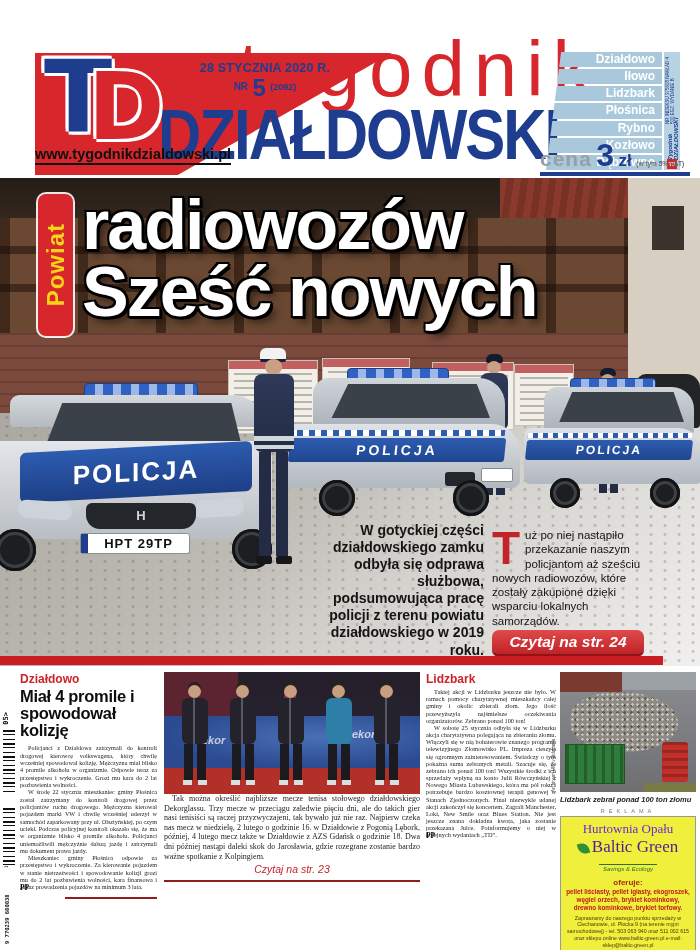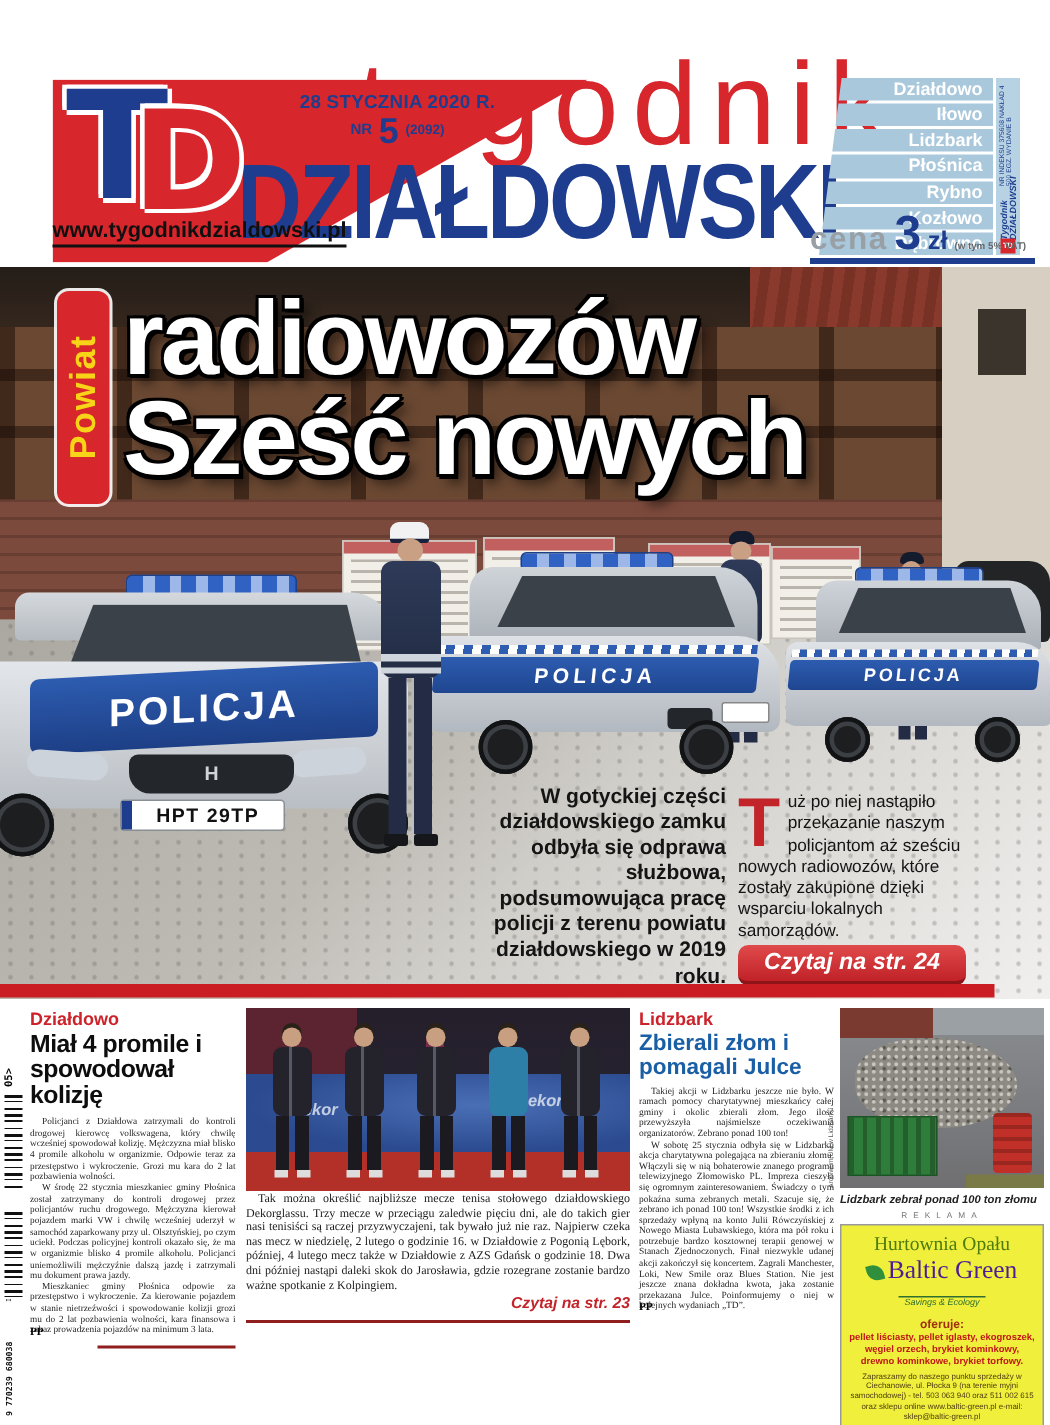--- a/index.html
+++ b/index.html
@@ -125,21 +125,21 @@
   .player .phead{position:absolute;left:10px;top:0;width:13px;height:13px;border-radius:50%;background:#c8a081;
       box-shadow:0 -3px 0 0 #2a2118;}
   .player .ptorso{position:absolute;left:4px;top:13px;width:26px;height:46px;border-radius:6px;background:#24222a;
       background-image:linear-gradient(90deg,rgba(0,0,0,0) 11px,#555b66 11px 13px,rgba(0,0,0,0) 13px);}
   .player .plegs{position:absolute;left:6px;top:59px;width:22px;height:36px;
       background:linear-gradient(90deg,#1b1a20 0 9px,rgba(0,0,0,0) 9px 13px,#1b1a20 13px);}
   .player .pshoes{position:absolute;left:5px;top:95px;width:24px;height:5px;
       background:linear-gradient(90deg,#ddd 0 9px,rgba(0,0,0,0) 9px 15px,#ddd 15px);}
   #colB h2{margin:6px 0 3px 0;font-size:25px;letter-spacing:-1px;color:#3da04a;}
   #colB .serifbody{font-size:8px;line-height:1.2;}
-  #read23{text-align:right;color:#c3242a;font-weight:bold;font-style:italic;font-size:10.5px;margin-top:2px;}
+  #read23{text-align:center;color:#c3242a;font-weight:normal;font-style:italic;font-size:10.5px;margin-top:2px;}
 
   #colC{position:absolute;left:426px;top:6px;width:130px;}
   #colC h2{margin:0 0 4px 0;font-size:15px;line-height:1.06;color:#1a5fa5;}
   #colC .serifbody{font-size:6.3px;line-height:1.14;}
 
   #colD{position:absolute;left:560px;top:6px;width:136px;}
   #scrap-credit{position:absolute;left:-9px;top:2px;height:118px;font-size:4.5px;color:#555;}
   #scrap-photo{position:relative;width:136px;height:120px;background:linear-gradient(#8a8d90,#6f6f72);overflow:hidden;}
   .sp-roof{position:absolute;left:0;top:0;width:62px;height:20px;background:#7a3a30;}
   .sp-bldg{position:absolute;left:62px;top:0;width:74px;height:18px;background:#9aa0a4;}
@@ -148,21 +148,21 @@
       background-image:radial-gradient(#c9c6bf 1px,rgba(0,0,0,0) 1.5px),radial-gradient(#5a574f 1px,rgba(0,0,0,0) 1.5px);
       background-size:5px 5px,7px 7px;background-position:0 0,2px 3px;}
   .sp-green-truck{position:absolute;left:5px;bottom:8px;width:58px;height:38px;background:#2f7d3a;border:1px solid #1d5426;
       background-image:repeating-linear-gradient(90deg,rgba(0,0,0,.25) 0 3px,rgba(0,0,0,0) 3px 9px);}
   .sp-red-truck{position:absolute;right:8px;bottom:10px;width:26px;height:40px;background:#c03028;border-radius:3px;
       background-image:repeating-linear-gradient(180deg,rgba(0,0,0,.2) 0 3px,rgba(0,0,0,0) 3px 8px);}
   .sp-grass{position:absolute;right:0;bottom:0;width:52px;height:9px;background:#7a7a46;}
   #scrap-caption{font-size:7.5px;font-weight:bold;font-style:italic;color:#222;margin-top:3px;}
   #reklama{margin-top:4px;text-align:center;font-size:5.5px;letter-spacing:4px;color:#777;}
   #ad{margin-top:2px;width:134px;background:#f0ef3c;border:1px solid #999;text-align:center;overflow:hidden;}
-  #ad .t1{font-family:"Liberation Serif",serif;font-size:13px;color:#4d7c0f;margin-top:4px;}
+  #ad .t1{font-family:"Liberation Serif",serif;font-size:13px;color:#6d28d9;margin-top:4px;}
   #ad .t2{font-family:"Liberation Serif",serif;font-size:17px;color:#4c1d95;}
   .leaf-icon{display:inline-block;width:11px;height:11px;background:#2f8f3a;border-radius:0 70% 0 70%;
       transform:rotate(-15deg);vertical-align:-2px;margin-right:3px;}
   #ad .tag{font-size:6px;font-style:italic;color:#2e6e2e;border-top:1px solid #2e6e2e;display:inline-block;padding:1px 4px 0 4px;}
   #ad .ofl{font-size:8px;font-weight:bold;color:#a03010;margin-top:3px;}
   #ad .off{font-size:6.3px;font-weight:bold;color:#c01818;padding:1px 4px;line-height:1.25;}
   #ad .det{font-size:5.3px;color:#4a3a10;padding:2px 5px;line-height:1.3;}
   #ad .foot{background:#2f8f3a;color:#f5f53c;font-weight:bold;font-size:6px;padding:2px 1px;margin-top:2px;}
 </style>
 </head>
@@ -380,21 +380,20 @@
       </div>
       <div class="serifbody">
         <p>Tak można określić najbliższe mecze tenisa stołowego działdowskiego Dekorglassu. Trzy mecze w przeciągu zaledwie pięciu dni, ale do takich gier nasi tenisiści są raczej przyzwyczajeni, tak bywało już nie raz. Najpierw czeka nas mecz w niedzielę, 2 lutego o godzinie 16. w Działdowie z Pogonią Lębork, później, 4 lutego mecz także w Działdowie z AZS Gdańsk o godzinie 18. Dwa dni później nastąpi daleki skok do Jarosławia, gdzie rozegrane zostanie bardzo ważne spotkanie z Kolpingiem.</p>
       </div>
       <div id="read23">Czytaj na str. 23</div>
       <div class="endrule"></div>
     </div>
 
     <div id="colC">
       <p class="kicker">Lidzbark</p>
-      <h2>Zbierali złom i pomagali Julce</h2>
       <div class="serifbody">
         <p>Takiej akcji w Lidzbarku jeszcze nie było. W ramach pomocy charytatywnej mieszkańcy całej gminy i okolic zbierali złom. Jego ilość przewyższyła najśmielsze oczekiwania organizatorów. Zebrano ponad 100 ton!</p>
         <p>W sobotę 25 stycznia odbyła się w Lidzbarku akcja charytatywna polegająca na zbieraniu złomu. Włączyli się w nią bohaterowie znanego programu telewizyjnego Złomowisko PL. Impreza cieszyła się ogromnym zainteresowaniem. Świadczy o tym pokaźna suma zebranych metali. Szacuje się, że zebrano ich ponad 100 ton! Wszystkie środki z ich sprzedaży wpłyną na konto Julii Rówczyńskiej z Nowego Miasta Lubawskiego, która ma pół roku i potrzebuje bardzo kosztownej terapii genowej w Stanach Zjednoczonych. Finał niezwykle udanej akcji zakończył się koncertem. Zagrali Manchester, Loki, New Smile oraz Blues Station. Nie jest jeszcze znana dokładna kwota, jaka zostanie przekazana Julce. Poinformujemy o niej w kolejnych wydaniach „TD”.</p>
       </div>
       <div class="byline">PP</div>
     </div>
 
     <div id="colD">
       <div id="scrap-credit" class="vtext">Archiwum UM w Lidzbarku</div>
       <div id="scrap-photo">

